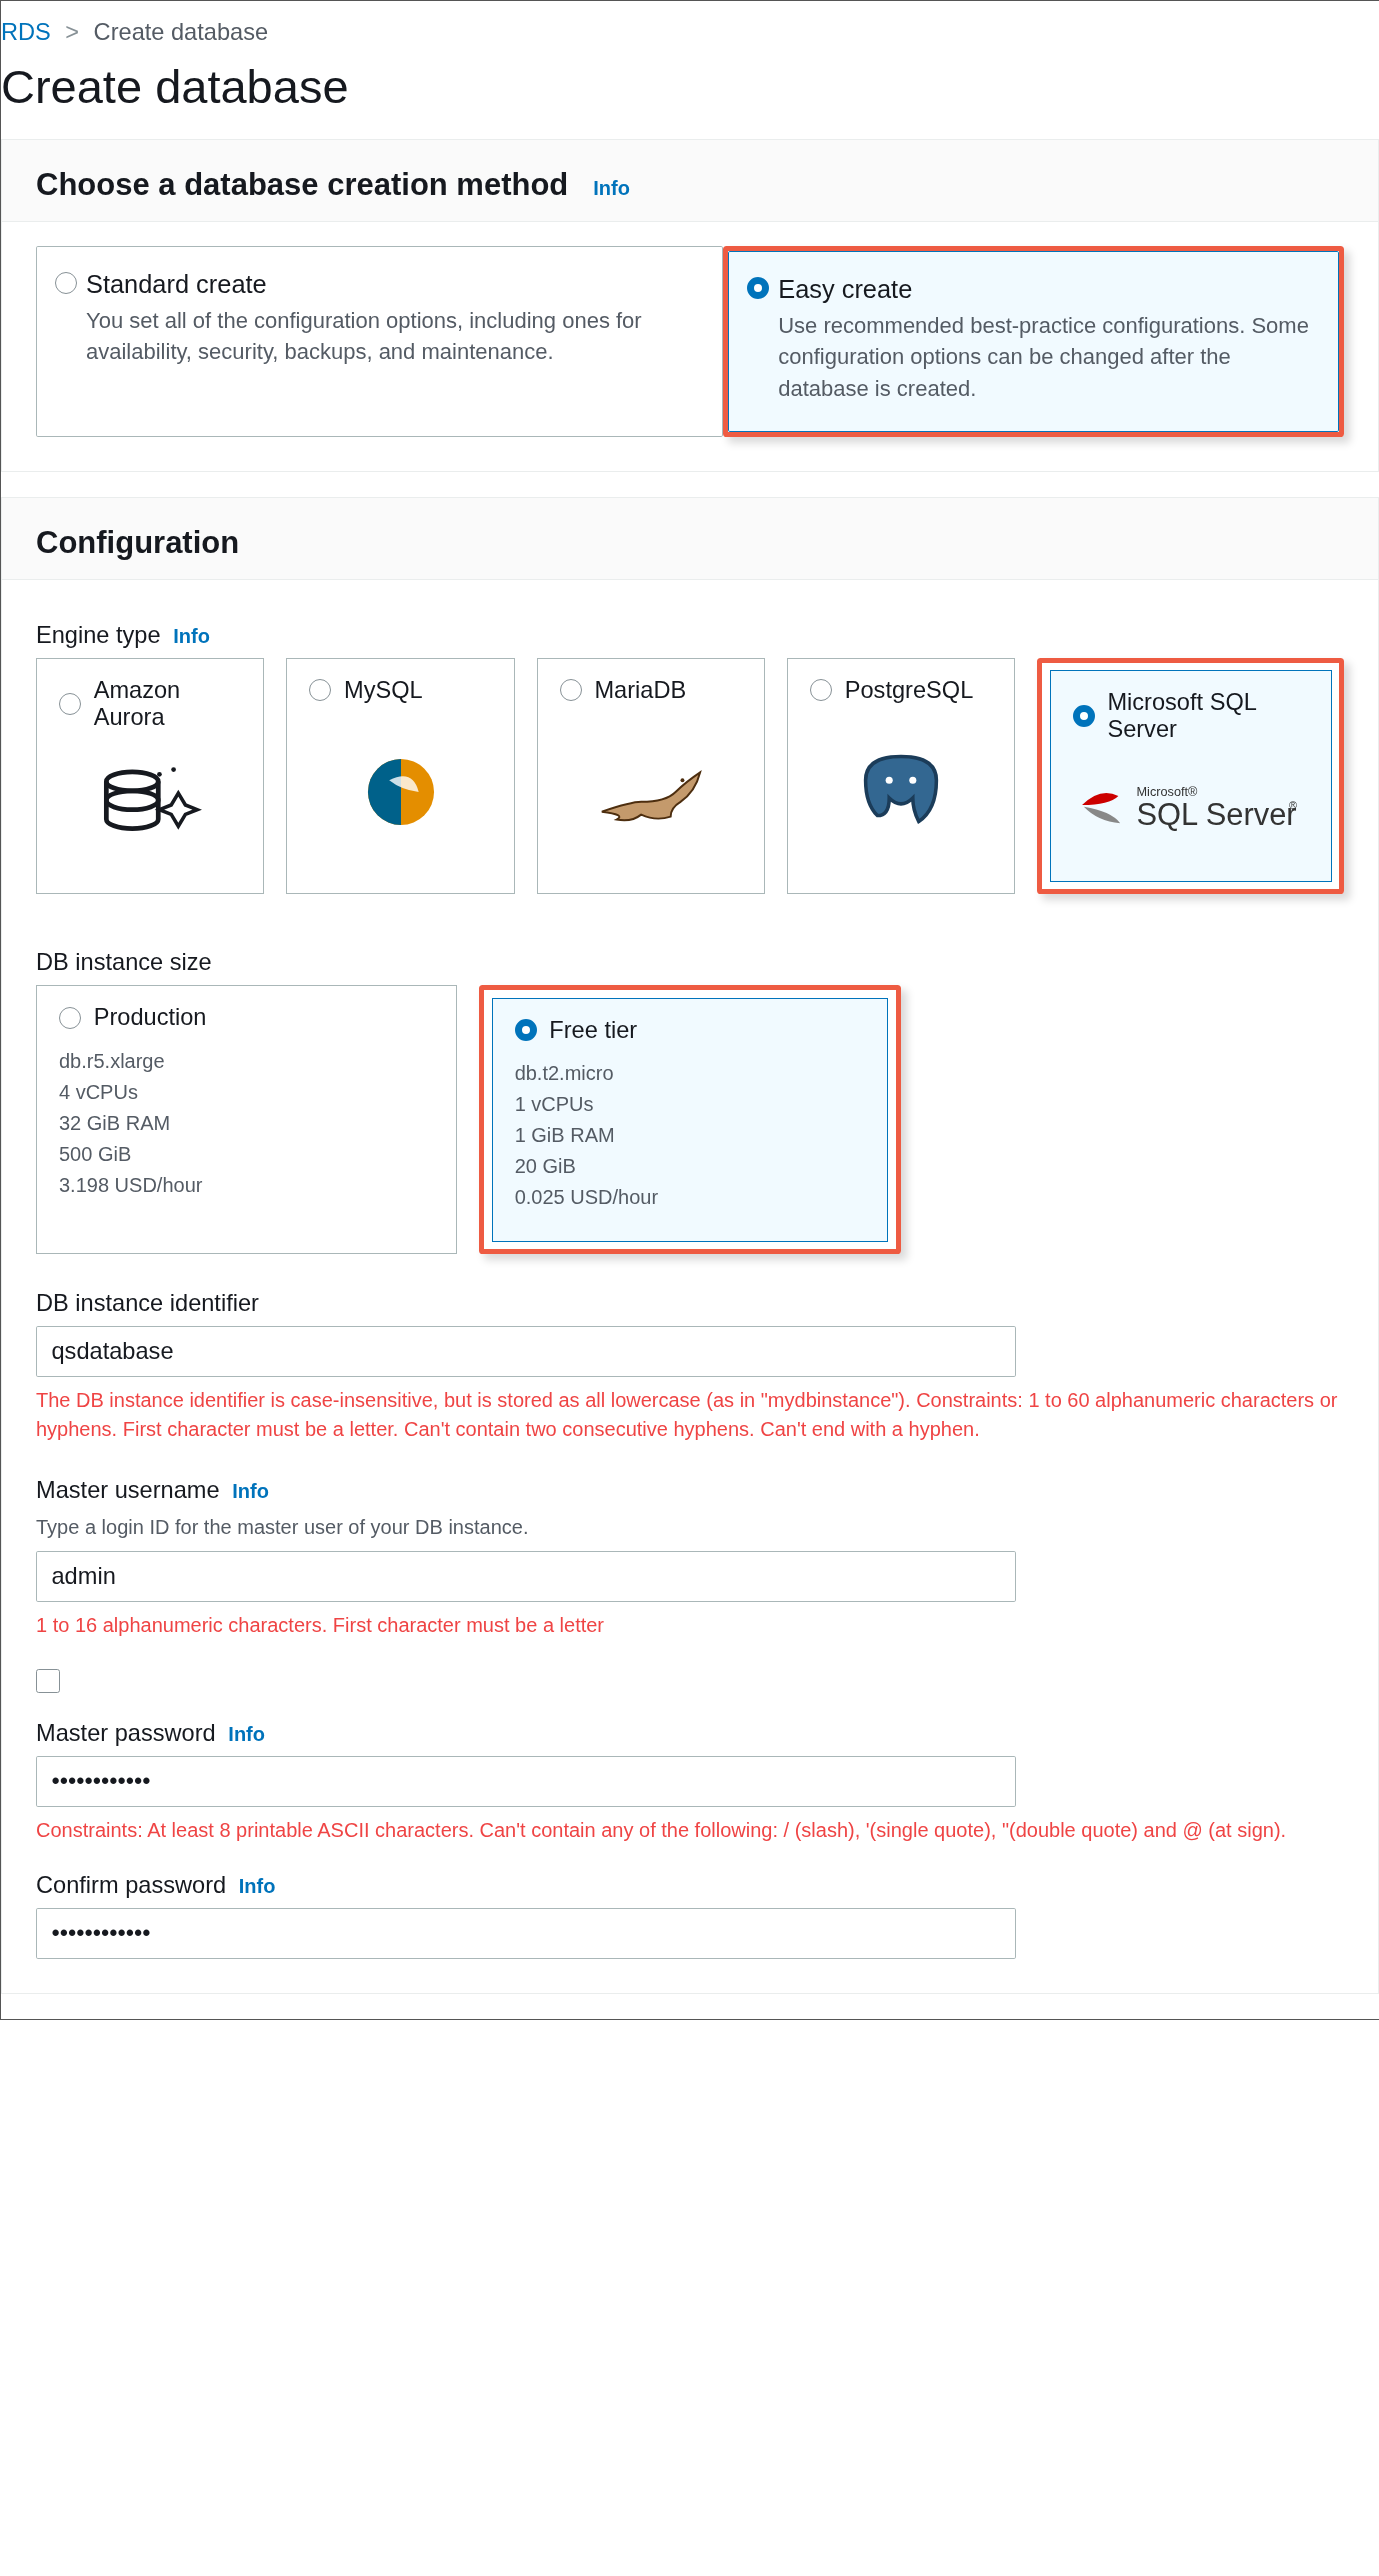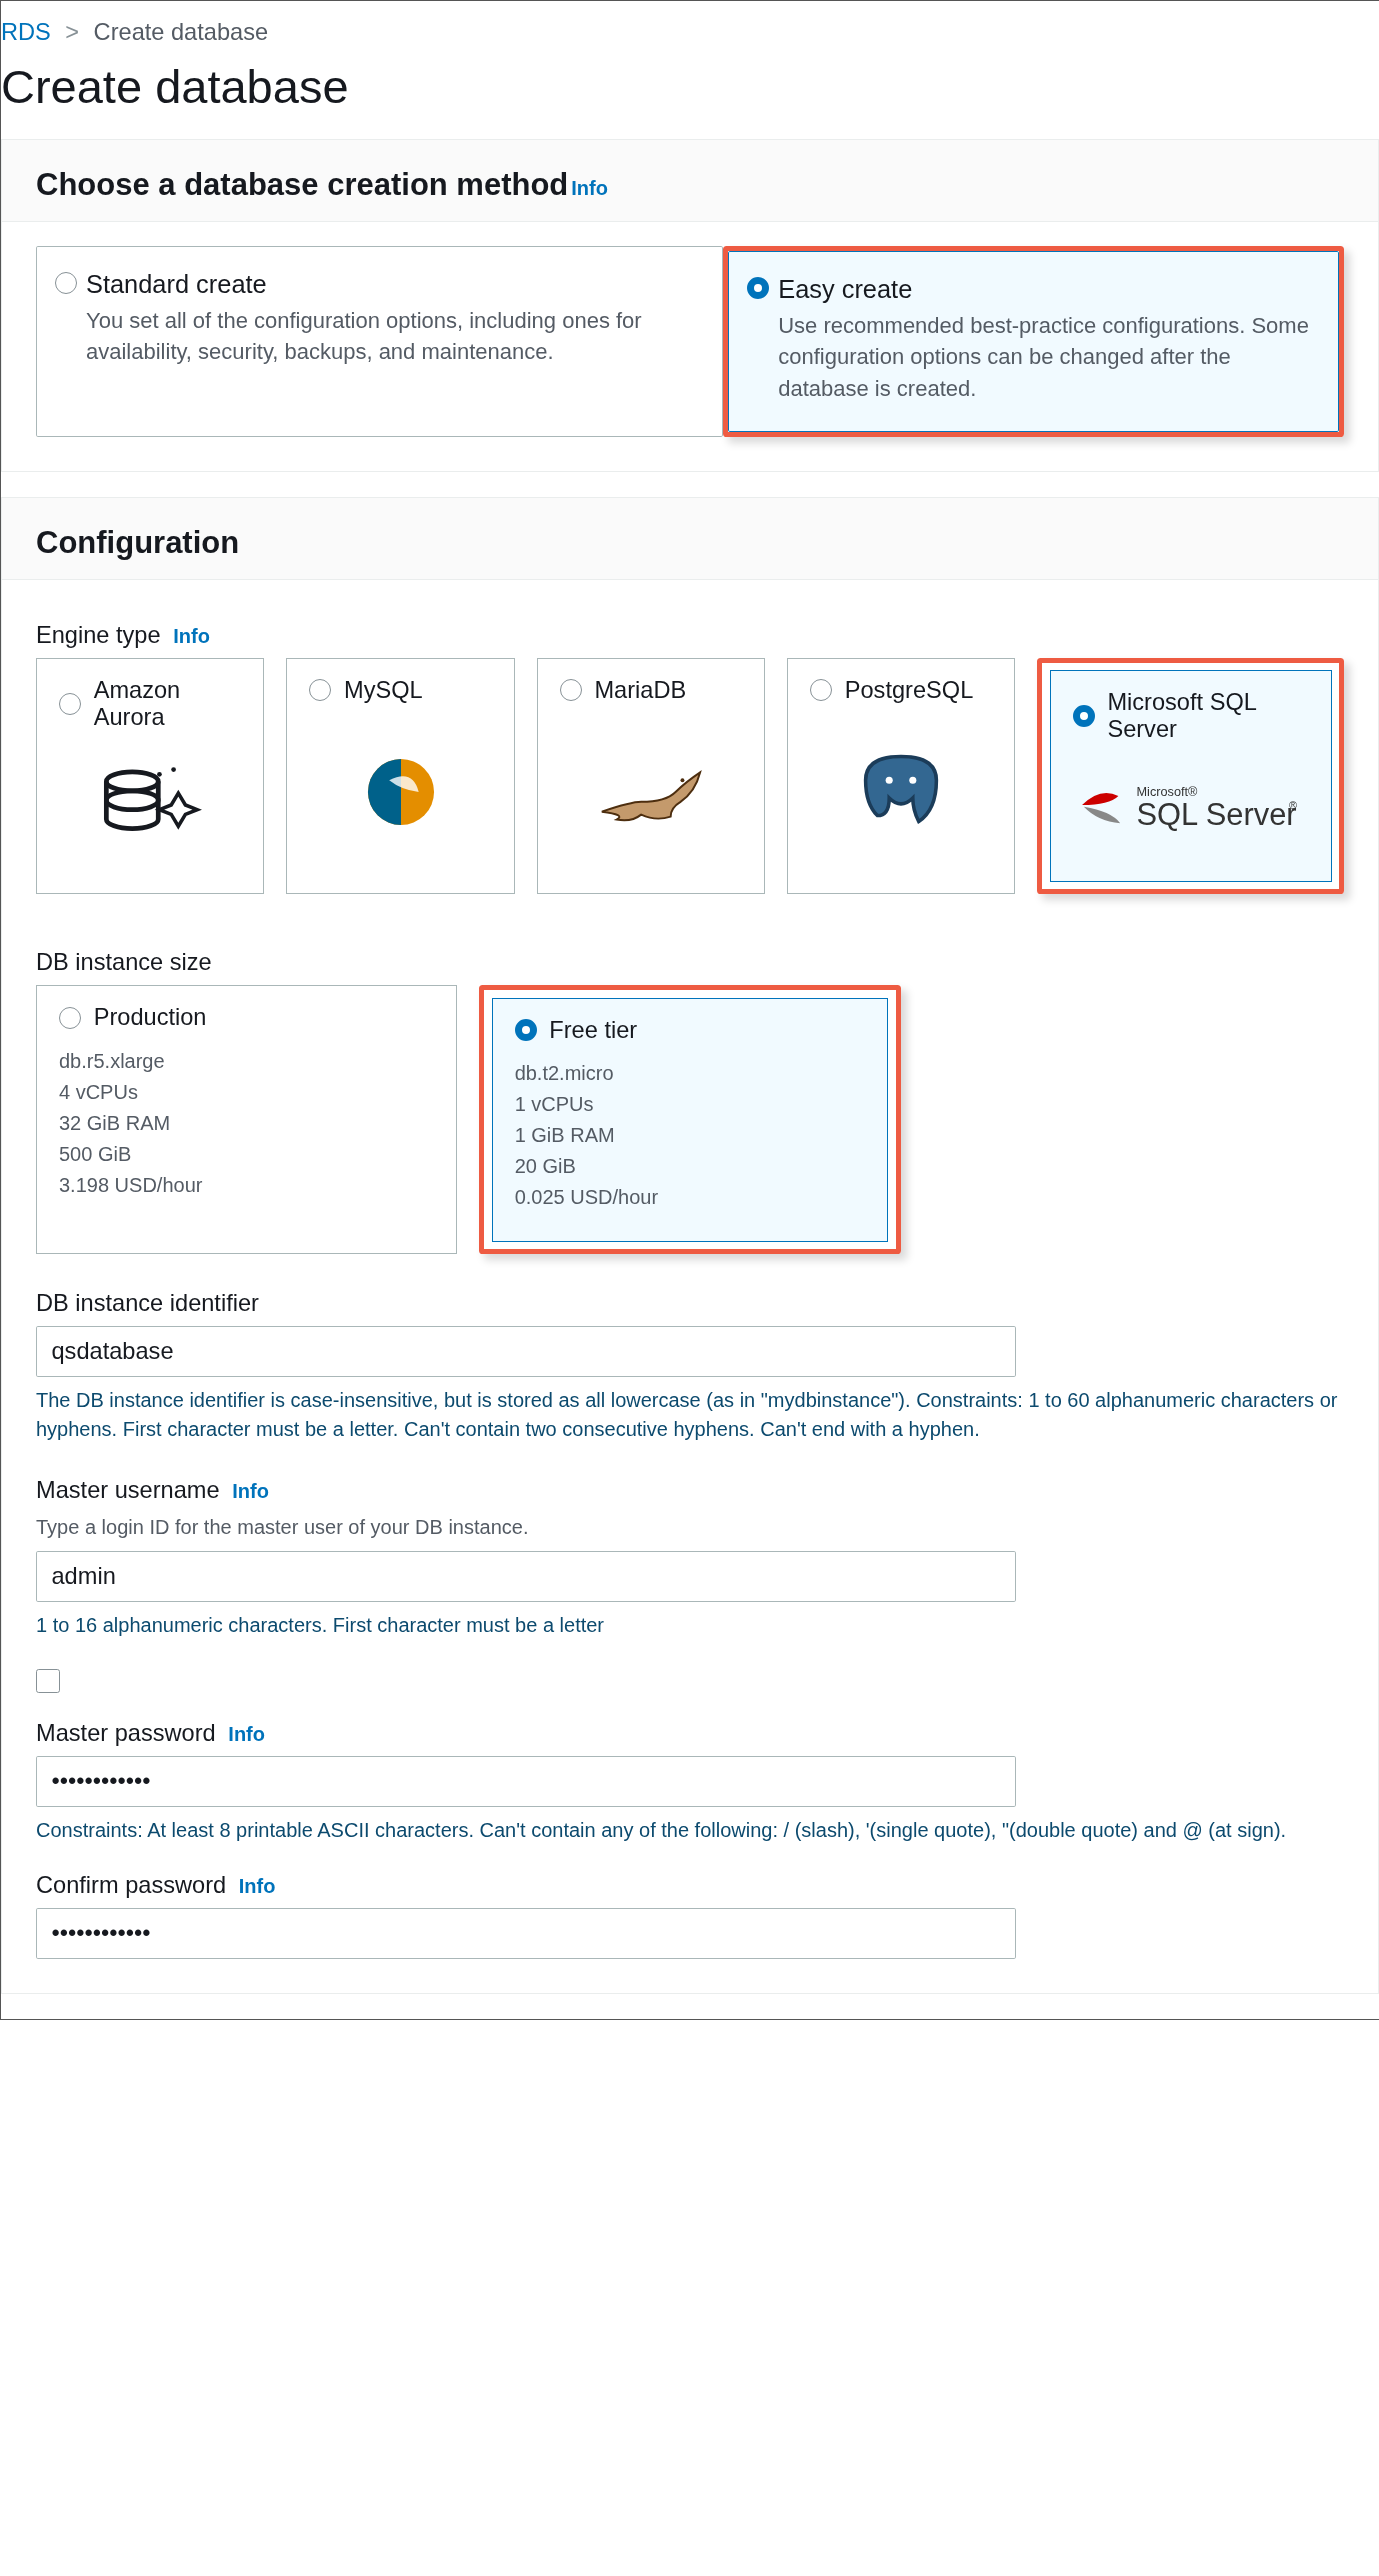--- a/index.html
+++ b/index.html
@@ -7,42 +7,42 @@
   body { width:1380px; margin:0 auto; padding:0; border:1.8px solid #555; }
   
 
   .breadcrumb { padding: 18px 11px 9px 0; font-size:23.6px; color:#545b64; display:flex; align-items:center; gap:14.5px;text-align:right; }
   .breadcrumb a { color:#0073bb; text-decoration:none; font-weight:400; }
   .breadcrumb .sep { color:#879196; }
 
   h1.page-title { font-size:47px; font-weight:400; padding:3.6px 0 25.4px 0; }
 
   .panel { border:0.9px solid #eaeded; background:#fff; margin-bottom:25.4px; }
-  .panel-header { padding:27px 34px 18px 34px; background:#fafafa; border-bottom:0.9px solid #eaeded; display:flex; align-items:baseline; gap:3px; }
+  .panel-header { padding:27px 34px 18px 34px; background:#fafafa; border-bottom:0.9px solid #eaeded; display:flex; align-items:baseline; gap:25px; }
   .panel-header h2 { font-size:31px; font-weight:700; }
   .info-link { color:#0073bb; font-size:20px; font-weight:700; cursor:pointer; }
 
   .panel-body { padding:23.6px 34px 34px 34px; }
 
   
   .method-row { display:flex; }
   .radio-card { flex:1; border:0.9px solid #aab7b8; background:#fff; padding:23.6px 25.4px 25.4px 49px; position:relative; border-radius:1.8px; }
   .radio-card.selected { border:1.8px solid #0073bb; background:#f1faff; }
   .radio-card .radio-dot { position:absolute; left:18px; top:25.4px; width:22px; height:22px; border:1.8px solid #879196; border-radius:50%; background:#fff; }
   .radio-card.selected .radio-dot { border:7.3px solid #0073bb; }
   .radio-card .title { font-size:25.4px; font-weight:400; color:#16191f; margin-bottom:5.4px; }
   .radio-card .desc  { font-size:22px; color:#545b64; line-height:1.45; }
 
   .highlight-wrap { border:5.4px solid #ee5b42; border-radius:3.6px; box-shadow:5.4px 5.4px 9px rgba(0,0,0,.15); }
 
   
   .field-label { font-size:23.6px; font-weight:400; margin:18px 0 9px 0; display:flex; align-items:baseline; gap:12.7px; }
   .field-label strong { font-weight:400; }
   .field-help { font-size:20px; color:#545b64; line-height:1.45; margin-bottom:9px; }
-  .field-hint { font-size:20px; color:#0c4a6e; line-height:1.45; margin-top:9px; }
+  .field-hint { font-size:20px; color:#ef4444; line-height:1.45; margin-top:9px; }
 
   .engine-grid { display:grid; grid-template-columns:repeat(5,1fr); gap:22px; }
   .engine-card { border:0.9px solid #aab7b8; background:#fff; padding:18px 22px 22px 22px; position:relative; min-height:227px; display:flex; flex-direction:column; }
   .engine-card.selected { border:1.8px solid #0073bb; background:#f1faff; }
   .engine-card .head { display:flex; align-items:center; gap:12.7px; }
   .engine-card .radio-dot { width:22px; height:22px; border:1.8px solid #879196; border-radius:50%; background:#fff; flex:0 0 auto; }
   .engine-card.selected .radio-dot { border:7.3px solid #0073bb; }
   .engine-card .name { font-size:23.6px; }
   .engine-card .logo { flex:1; display:flex; align-items:center; justify-content:center; padding-top:9px; }
 

